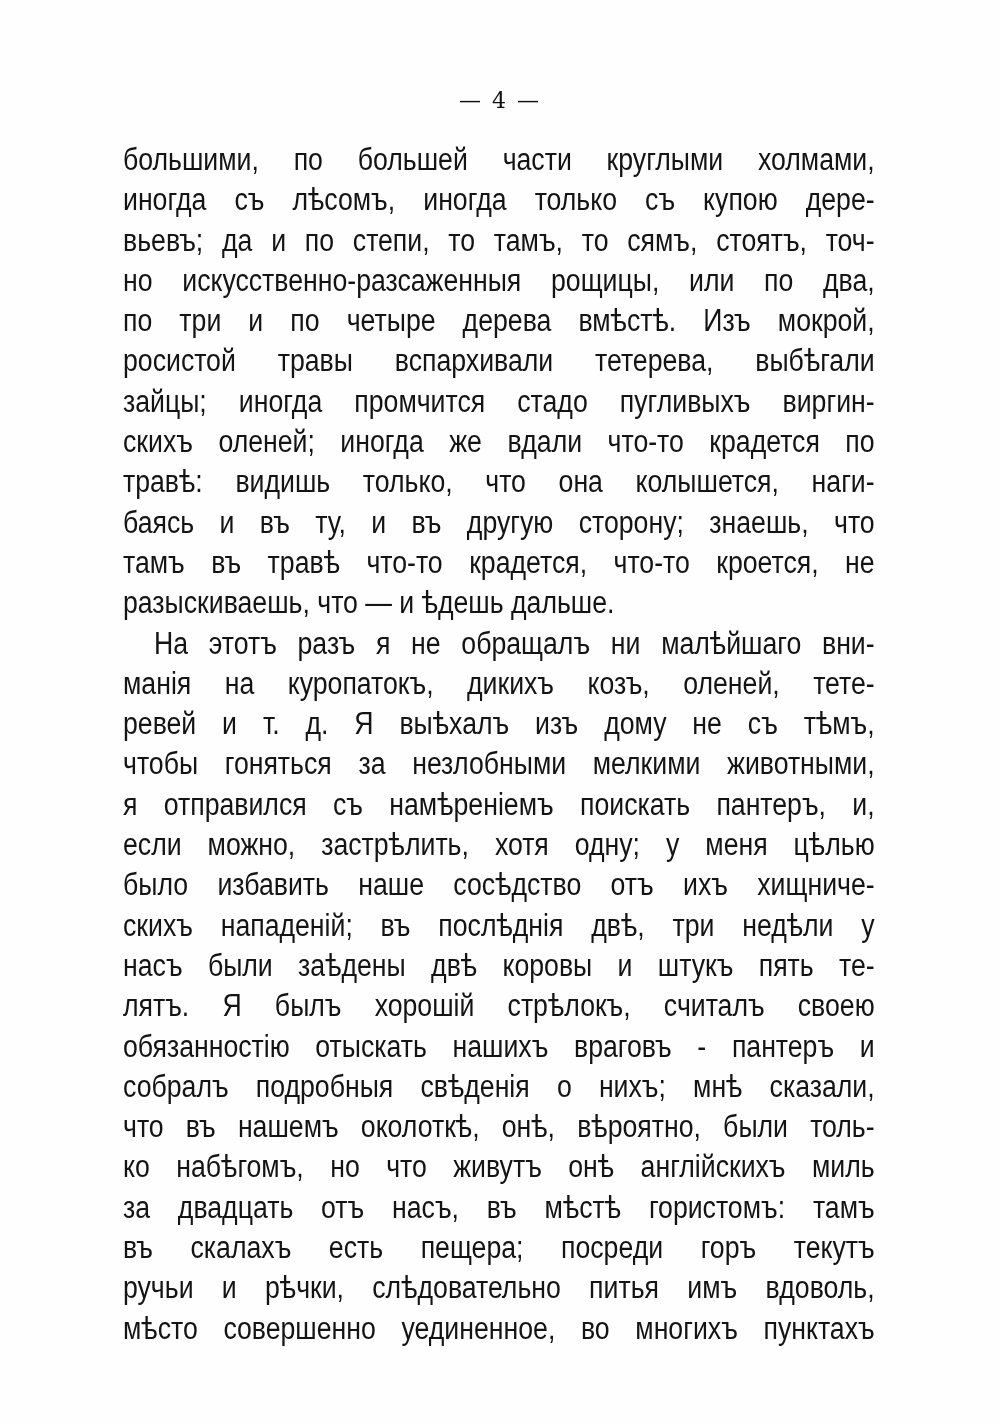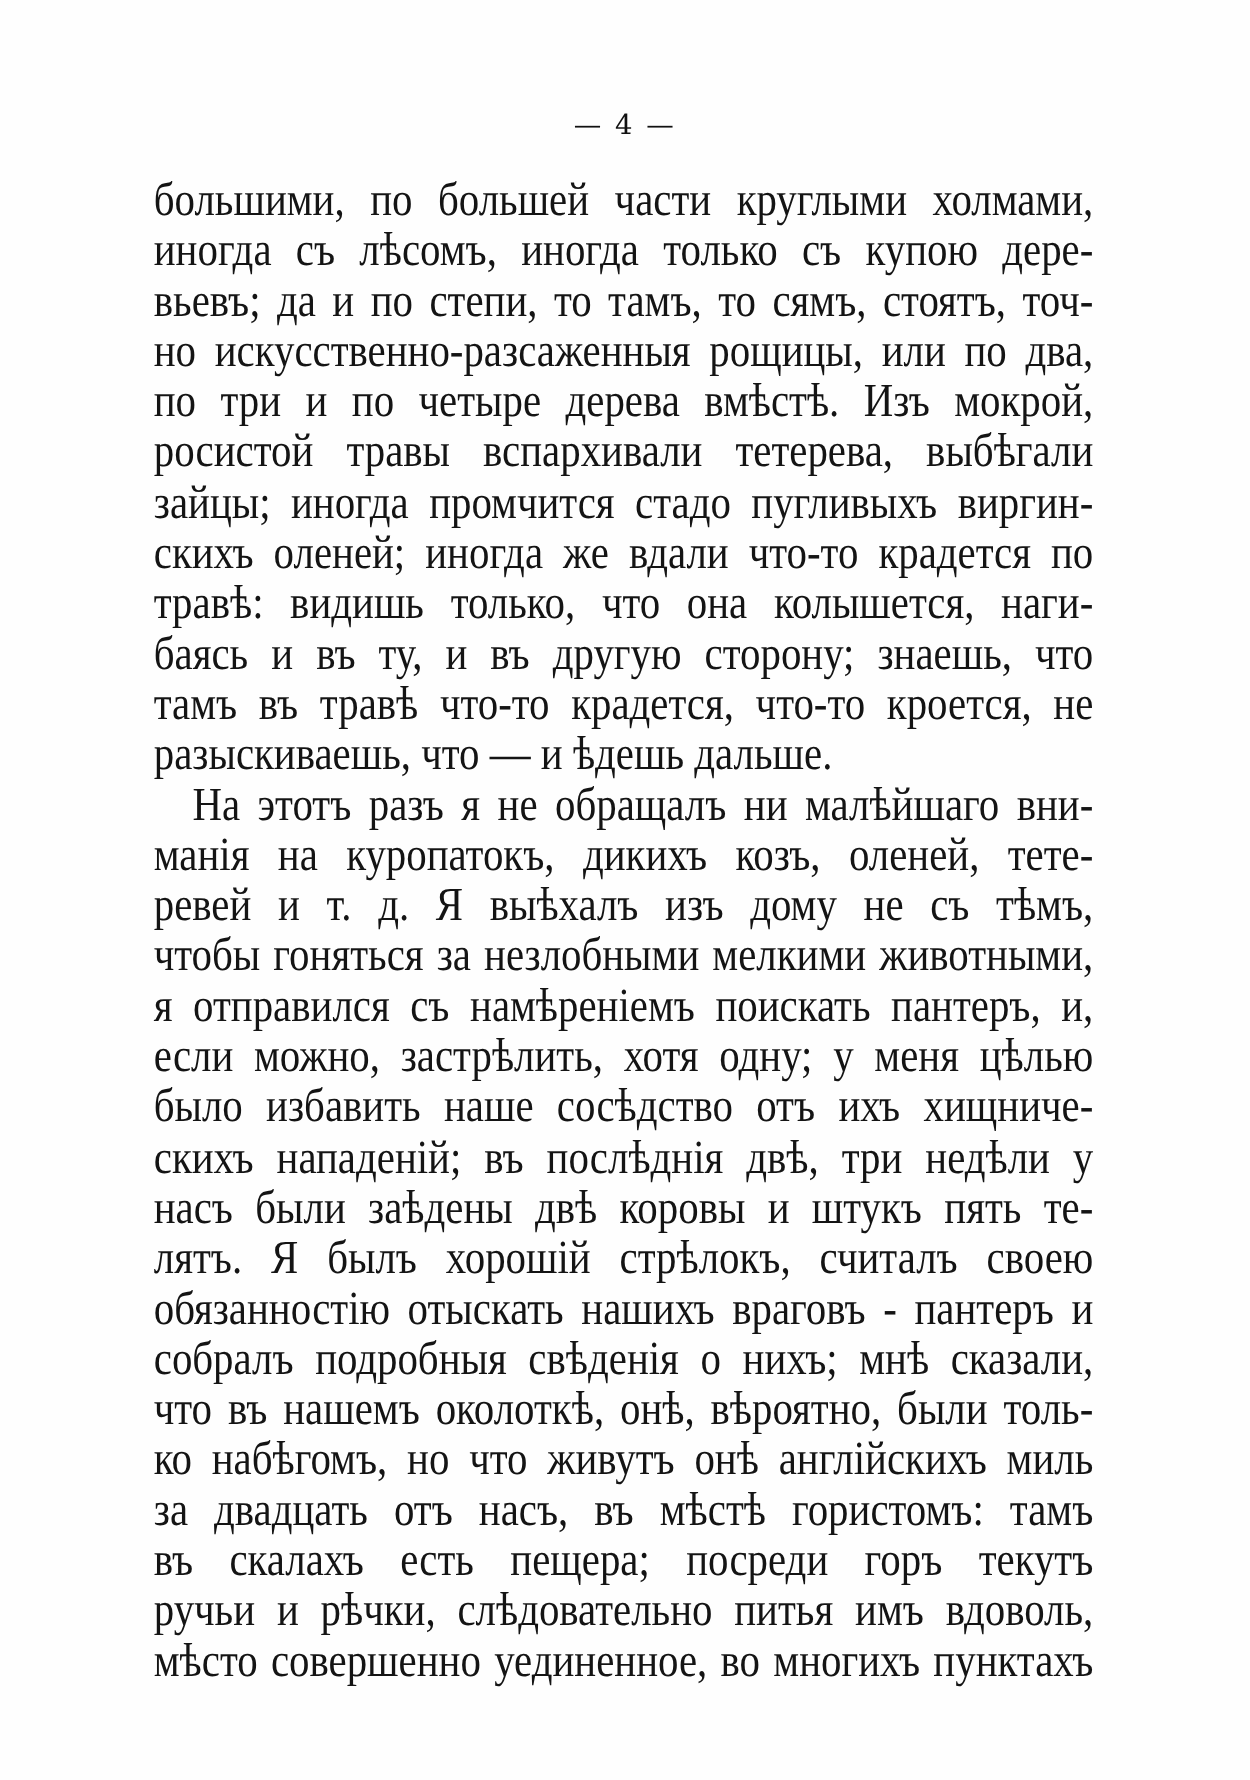--- a/index.html
+++ b/index.html
@@ -8,21 +8,21 @@
     position: absolute; left: 0; top: 0; width: 1000px; height: 1424px;
     background: #fefefe;
   }
   .page-number {
     position: absolute; top: 88px; left: 0; width: 1000px; text-align: center;
     font-family: "DejaVu Serif", serif; font-size: 22px; color: #111;
     letter-spacing: 2px;
   }
   .text {
     position: absolute; left: 123px; top: 140px; width: 752px;
-    font-family: Liberation Serif, serif; font-size: 38px; color: #141414;
+    font-family: Liberation Sans, sans-serif; font-size: 31px; color: #141414;
     line-height: 40.3px;
   }
   .line {
     display: block; white-space: nowrap; text-align: justify; text-align-last: justify;
     height: 40.3px; transform: scaleX(0.86); transform-origin: left center; width: 874px;
   }
   .line.last { text-align-last: left; }
   .line.indent { padding-left: 36px; width: 838px; }
 </style>
 </head>

